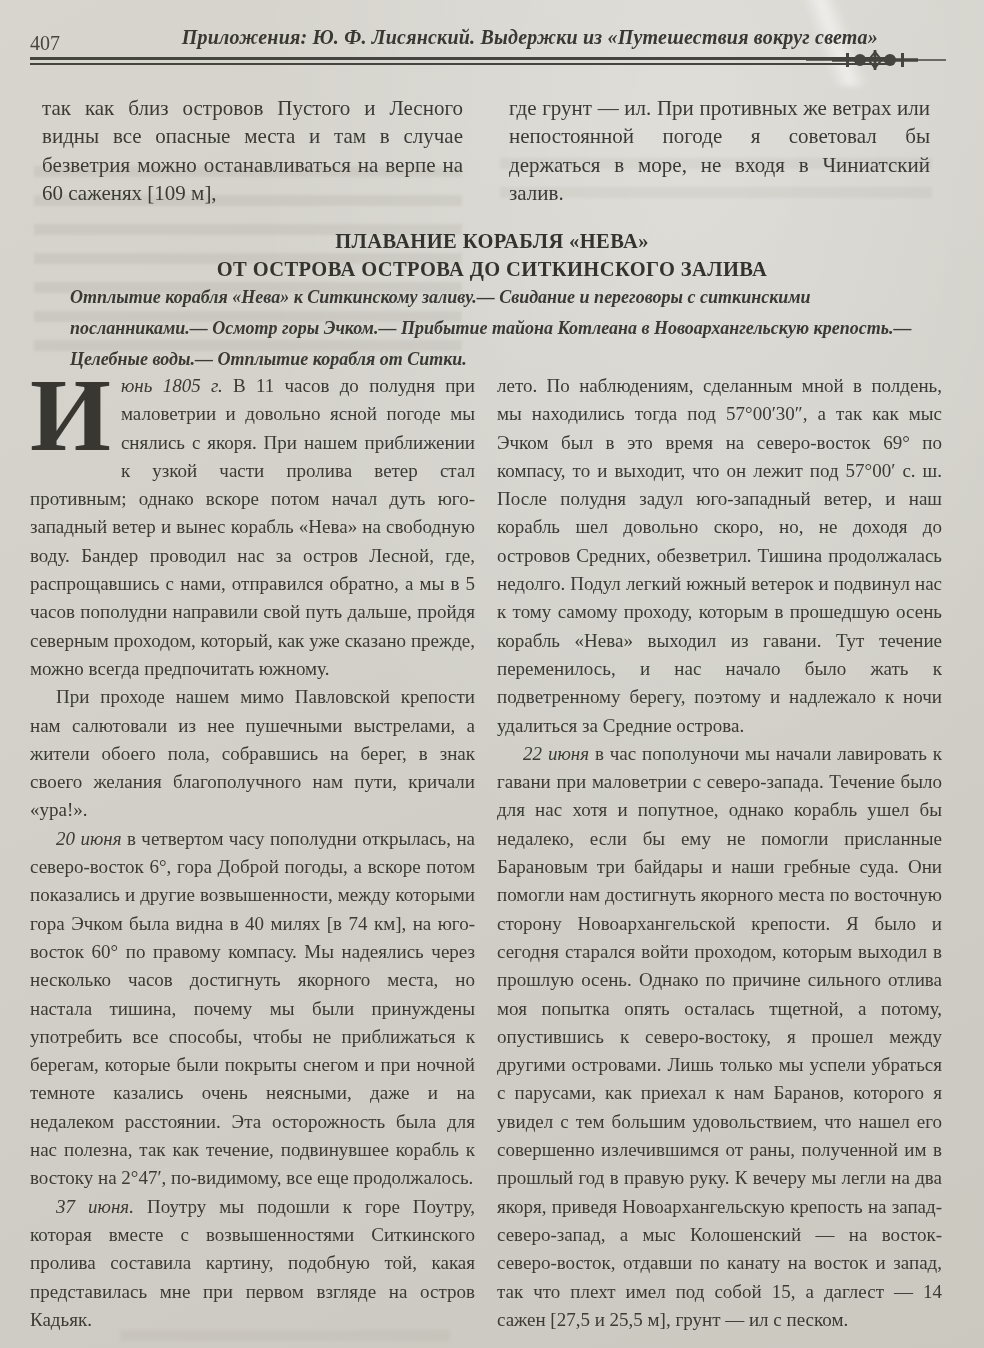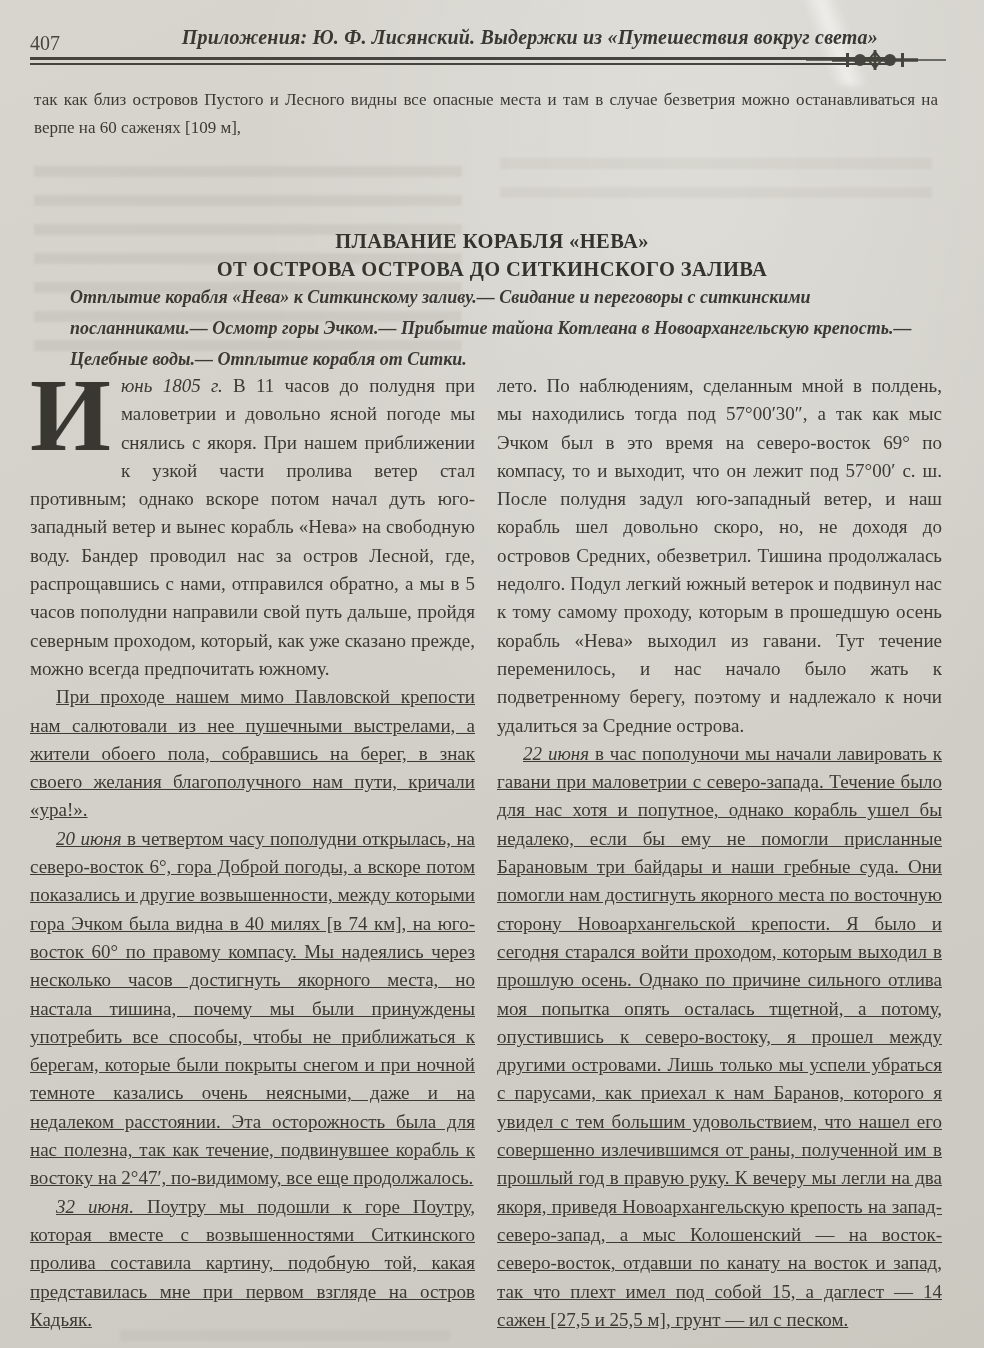--- a/index.html
+++ b/index.html
@@ -40,36 +40,36 @@
   .rule {
     position: absolute; top: 57px; left: 30px; right: 96px;
     height: 3px; border-top: 3px solid #46443e; border-bottom: 2px solid #46443e;
   }
   .ornament { position: absolute; top: 47px; right: 38px; width: 140px; height: 24px; }
 
   .cols { display: flex; gap: 22px; }
   .cols .col { flex: 1 1 0; min-width: 0; }
 
   .intro { position: absolute; top: 82px; left: 30px; right: 42px; }
-  .intro p { margin: 4px; font-size: 17px; line-height: 28.4px; text-align: justify; hyphens: auto; }
+  .intro p { margin: 12px; font-size: 21px; line-height: 28.4px; text-align: justify; hyphens: auto; }
 
   .title {
     position: absolute; top: 212px; left: 40px; right: 40px; margin: 16px;
     text-align: center; font-size: 20.5px; line-height: 27.5px;
     font-weight: bold; letter-spacing: .4px; color: #34332e;
   }
   .subtitle {
     position: absolute; top: 282px; left: 70px; width: 844px; margin: 0;
     text-align: left; font-style: italic; font-weight: bold;
     font-size: 18px; line-height: 31px; color: #3b3934;
   }
 
   .bodycols { position: absolute; top: 372px; left: 30px; right: 42px; bottom: 8px; overflow: hidden; }
   .p { margin: 0; font-size: 19px; line-height: 28.3px; text-align: justify; hyphens: auto; }
-  .p.indent { text-indent: 26px; text-decoration: underline; }
+  .p.indent { text-indent: 26px; }
   .lead { font-style: italic; }
   .dropcap {
     float: left; font-weight: bold; color: #393732;
     font-size: 104px; line-height: 80px; height: 82px;
     padding: 3px 10px 0 0;
   }
 </style>
 </head>
 <body>
 
@@ -93,37 +93,40 @@
     <path d="M69 5 l6.5 8 -6.5 8 -6.5 -8 z" fill="none" stroke="#46443e" stroke-width="2"></path>
     <rect x="67.6" y="3" width="2.8" height="20" fill="#46443e"></rect>
     <circle cx="84" cy="13" r="6" fill="#46443e"></circle>
     <rect x="95" y="6" width="3" height="14" fill="#46443e"></rect>
   </svg>
 
   <section class="intro cols">
     <div class="col">
       <p>так как близ островов Пустого и Лесного видны все опасные места и там в случае безветрия можно останавливаться на верпе на 60 саженях [109 м],</p>
     </div>
+    <div class="col">
+      <p>где грунт — ил. При противных же ветрах или непостоянной погоде я советовал бы держаться в море, не входя в Чиниатский залив.</p>
+    </div>
   </section>
 
   <h1 class="title">
     <span>ПЛАВАНИЕ КОРАБЛЯ «НЕВА»</span><br>
     <span>ОТ ОСТРОВА ОСТРОВА ДО СИТКИНСКОГО ЗАЛИВА</span>
   </h1>
 
   <p class="subtitle">Отплытие корабля «Нева» к Ситкинскому заливу.— Свидание и переговоры с ситкинскими посланниками.— Осмотр горы Эчком.— Прибытие тайона Котлеана в Новоархангельскую крепость.— Целебные воды.— Отплытие корабля от Ситки.</p>
 
   <section class="bodycols cols">
     <div class="col">
       <p class="p">
         <span class="dropcap">И</span><span class="lead">юнь 1805 г.</span><span> В 11 часов до полудня при маловетрии и довольно ясной погоде мы снялись с якоря. При нашем приближении к узкой части пролива ветер стал противным; однако вскоре потом начал дуть юго-западный ветер и вынес корабль «Нева» на свободную воду. Бандер проводил нас за остров Лесной, где, распрощавшись с нами, отправился обратно, а мы в 5 часов пополудни направили свой путь дальше, пройдя северным проходом, который, как уже сказано прежде, можно всегда предпочитать южному.</span>
       </p>
       <p class="p indent"><span>При проходе нашем мимо Павловской крепости нам салютовали из нее пушечными выстрелами, а жители обоего пола, собравшись на берег, в знак своего желания благополучного нам пути, кричали «ура!».</span></p>
       <p class="p indent"><span class="lead">20 июня</span><span> в четвертом часу пополудни открылась, на северо-восток 6°, гора Доброй погоды, а вскоре потом показались и другие возвышенности, между которыми гора Эчком была видна в 40 милях [в 74 км], на юго-восток 60° по правому компасу. Мы надеялись через несколько часов достигнуть якорного места, но настала тишина, почему мы были принуждены употребить все способы, чтобы не приближаться к берегам, которые были покрыты снегом и при ночной темноте казались очень неясными, даже и на недалеком расстоянии. Эта осторожность была для нас полезна, так как течение, подвинувшее корабль к востоку на 2°47′, по-видимому, все еще продолжалось.</span></p>
-      <p class="p indent"><span class="lead">32 июня.</span><span> Поутру мы подошли к горе Поутру, которая вместе с возвышенностями Ситкинского пролива составила картину, подобную той, какая представилась мне при первом взгляде на остров Кадьяк.</span></p>
+      <p class="p indent"><span class="lead">37 июня.</span><span> Поутру мы подошли к горе Поутру, которая вместе с возвышенностями Ситкинского пролива составила картину, подобную той, какая представилась мне при первом взгляде на остров Кадьяк.</span></p>
       <p class="p indent"><span>Гора Эчком с северной стороны была еще покрыта снегом и тем самым доказывала, что в этой стране зима еще не совсем оставила свое пребывание, хотя в других местах уже давно царствовало</span></p>
     </div>
     <div class="col">
       <p class="p"><span>лето. По наблюдениям, сделанным мной в полдень, мы находились тогда под 57°00′30″, а так как мыс Эчком был в это время на северо-восток 69° по компасу, то и выходит, что он лежит под 57°00′ с. ш. После полудня задул юго-западный ветер, и наш корабль шел довольно скоро, но, не доходя до островов Средних, обезветрил. Тишина продолжалась недолго. Подул легкий южный ветерок и подвинул нас к тому самому проходу, которым в прошедшую осень корабль «Нева» выходил из гавани. Тут течение переменилось, и нас начало было жать к подветренному берегу, поэтому и надлежало к ночи удалиться за Средние острова.</span></p>
       <p class="p indent"><span class="lead">22 июня</span><span> в час пополуночи мы начали лавировать к гавани при маловетрии с северо-запада. Течение было для нас хотя и попутное, однако корабль ушел бы недалеко, если бы ему не помогли присланные Барановым три байдары и наши гребные суда. Они помогли нам достигнуть якорного места по восточную сторону Новоархангельской крепости. Я было и сегодня старался войти проходом, которым выходил в прошлую осень. Однако по причине сильного отлива моя попытка опять осталась тщетной, а потому, опустившись к северо-востоку, я прошел между другими островами. Лишь только мы успели убраться с парусами, как приехал к нам Баранов, которого я увидел с тем большим удовольствием, что нашел его совершенно излечившимся от раны, полученной им в прошлый год в правую руку. К вечеру мы легли на два якоря, приведя Новоархангельскую крепость на запад-северо-запад, а мыс Колошенский — на восток-северо-восток, отдавши по канату на восток и запад, так что плехт имел под собой 15, а даглест — 14 сажен [27,5 и 25,5 м], грунт — ил с песком.</span></p>
       <p class="p indent"><span class="lead">23 июня.</span><span> С самого нашего прибытия погода, судя по местному климату, продолжалась хорошая. Около десятого часа я сошел на берег и, к величайшему моему удовольствию, увидел</span></p>
     </div>
   </section>
 
 </div>

